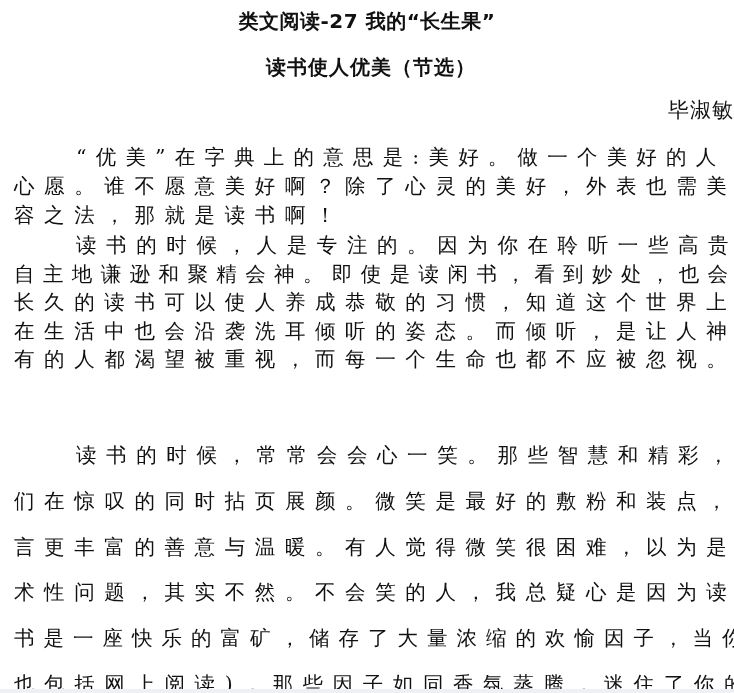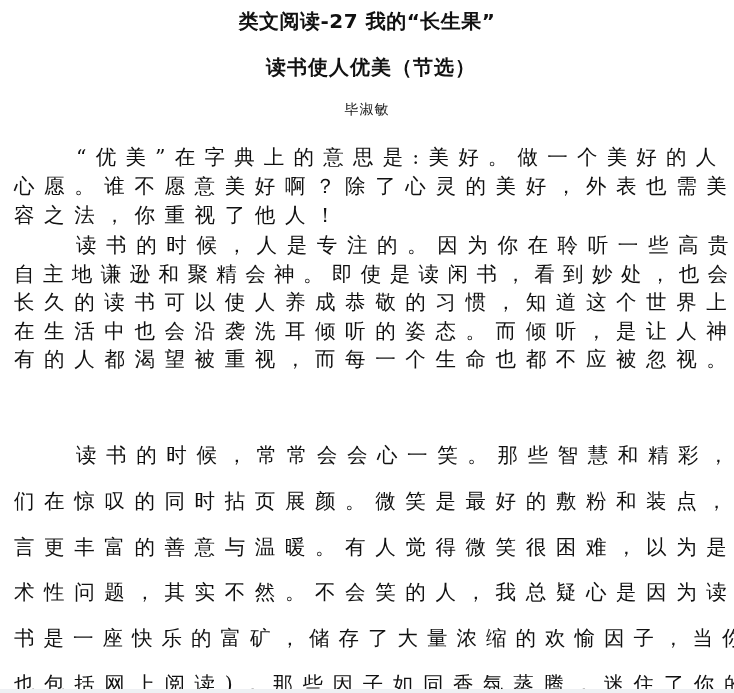--- a/index.html
+++ b/index.html
@@ -40,23 +40,23 @@
       font-family: "DejaVu Sans", "Liberation Sans", sans-serif;
       font-weight: bold;
       font-size: 20px;
       line-height: 30px;
       letter-spacing: 1px;
     }
     .author {
       position: absolute;
       left: 0; width: 734px;
       top: 95px;
-      text-align: center;
-      font-family: Liberation Serif, serif;
-      font-size: 14px;
+      text-align: right;
+      font-family: Liberation Sans, sans-serif;
+      font-size: 21px;
       line-height: 30px;
       letter-spacing: 1px;
     }
     .para {
       position: absolute;
       left: 14px;
       width: 706px;
       margin: 0;
       font-size: 20.5px;
       letter-spacing: 9.6px;
@@ -83,21 +83,21 @@
 <body>
 
 <div class="page">
   <div class="title">类文阅读-27  我的“长生果”</div>
   <div class="subtitle">读书使人优美（节选）</div>
   <div class="author">毕淑敏</div>
 
   <div class="para p1">
     <span class="line" style="letter-spacing:9.2px">“优美”在字典上的意思是:美好。做一个美好的人，我相信是绝大多数人的</span>
     <span class="line" style="text-indent:0">心愿。谁不愿意美好啊？除了心灵的美好，外表也需美好。有一个最简单的美</span>
-    <span class="line" style="text-indent:0">容之法，你重视了他人！</span>
+    <span class="line" style="text-indent:0">容之法，那就是读书啊！</span>
   </div>
 
   <div class="para p2">
     <span class="line">读书的时候，人是专注的。因为你在聆听一些高贵的灵魂自言自语，不由</span>
     <span class="line" style="text-indent:0;letter-spacing:8.4px">自主地谦逊和聚精会神。即使是读闲书，看到妙处，也会忍不住拍案叫绝......</span>
     <span class="line" style="text-indent:0">长久的读书可以使人养成恭敬的习惯，知道这个世界上可以为师的人太多了，</span>
     <span class="line" style="text-indent:0">在生活中也会沿袭洗耳倾听的姿态。而倾听，是让人神采倍添的绝好方式。所</span>
     <span class="line" style="text-indent:0">有的人都渴望被重视，而每一个生命也都不应被忽视。你重视了他人，魅力就</span>
   </div>
 

